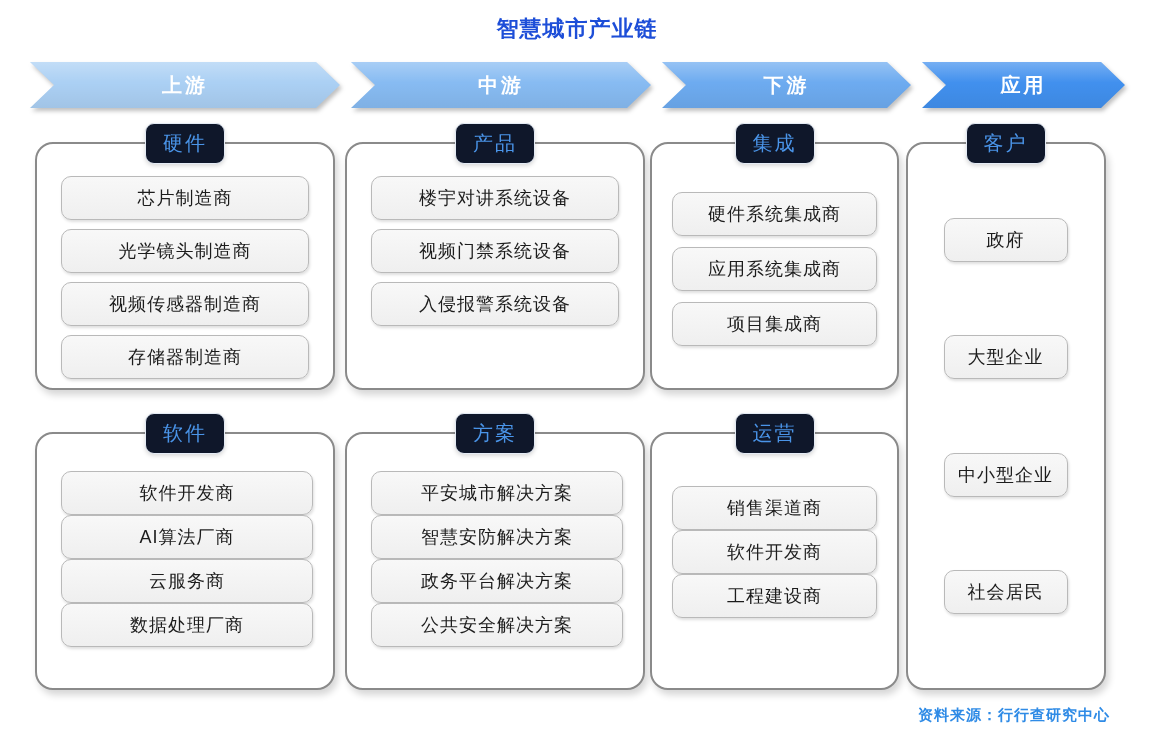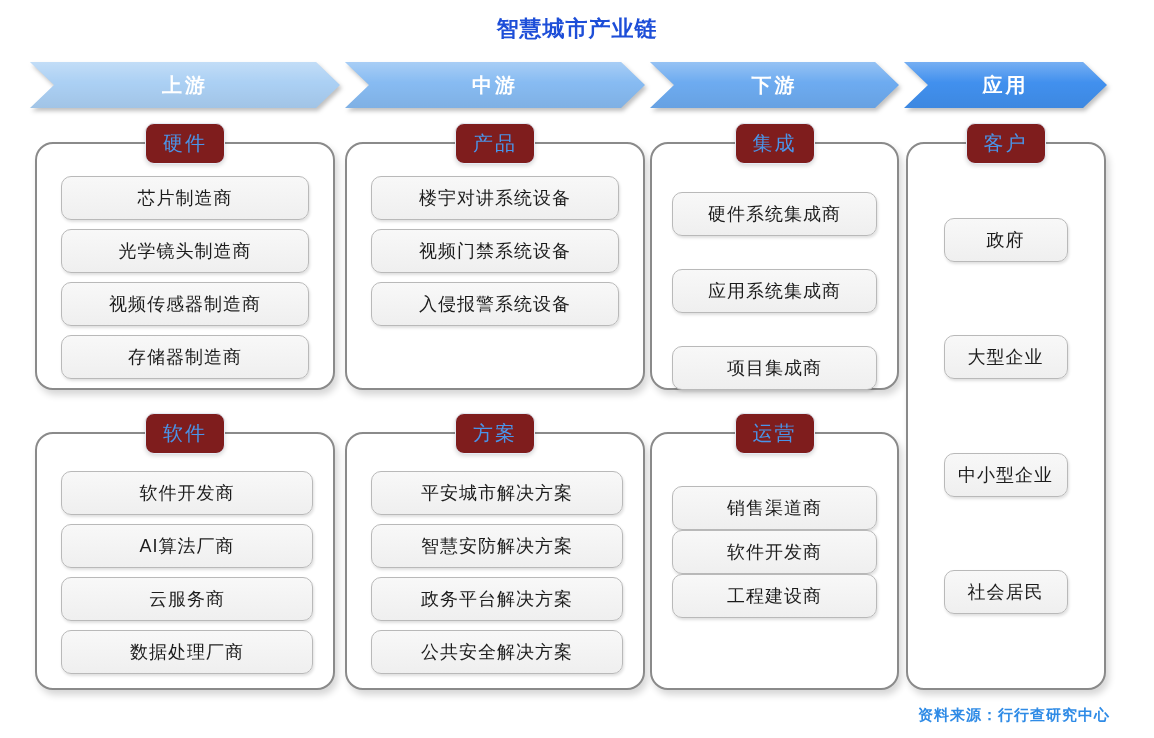--- a/index.html
+++ b/index.html
@@ -23,21 +23,21 @@
     color: #1d4ed8;
     letter-spacing: 1px;
   }
   
   .arrows {
     position: absolute;
     top: 62px;
     left: 30px;
     display: grid;
     grid-template-columns: 310px 300px 249px 203px;
-    column-gap: 5px;
+    column-gap: 11px;
   }
   .arrow-wrap { filter: drop-shadow(2px 3px 2px rgba(0,0,0,0.25)); }
   .arrow {
     height: 46px;
     display: flex;
     align-items: center;
     justify-content: center;
     color: #ffffff;
     font-size: 20px;
     font-weight: bold;
@@ -65,34 +65,34 @@
     display: flex;
     flex-direction: column;
   }
   .w300 { width: 300px; }
   .w249 { width: 249px; }
   .w200 { width: 200px; }
   .h-top { height: 248px; margin-bottom: 42px; }
   .h-bot { height: 258px; }
   .h-tall { height: 548px; }
   .sec-a { padding: 32px 24px 0 24px; gap: 9px; }
-  .sec-b { padding: 37px 20px 0 24px; gap: 9px; }
-  .sec-c { padding: 48px 20px 0 20px; gap: 33px; text-align: center; }
+  .sec-b { padding: 37px 20px 0 24px; }
+  .sec-c { padding: 48px 20px 0 20px; gap: 11px; text-align: center; }
   .sec-d { padding: 52px 20px 0 20px; }
   .sec-tall { padding: 0 36px; justify-content: space-evenly; }
   .tab {
     position: absolute;
     top: -21px;
     left: 50%;
     transform: translateX(-50%);
     height: 41px;
     padding: 0 17px;
     display: flex;
     align-items: center;
-    background: #7f1d1d;
+    background: #0f172a;
     border: 1px solid #e4ebf5;
     border-radius: 9px;
     box-shadow: 0 2px 4px rgba(0,0,0,0.15);
     font-size: 20px;
     color: #4a94e8;
     white-space: nowrap;
     letter-spacing: 2px;
     z-index: 2;
   }
   .item {

